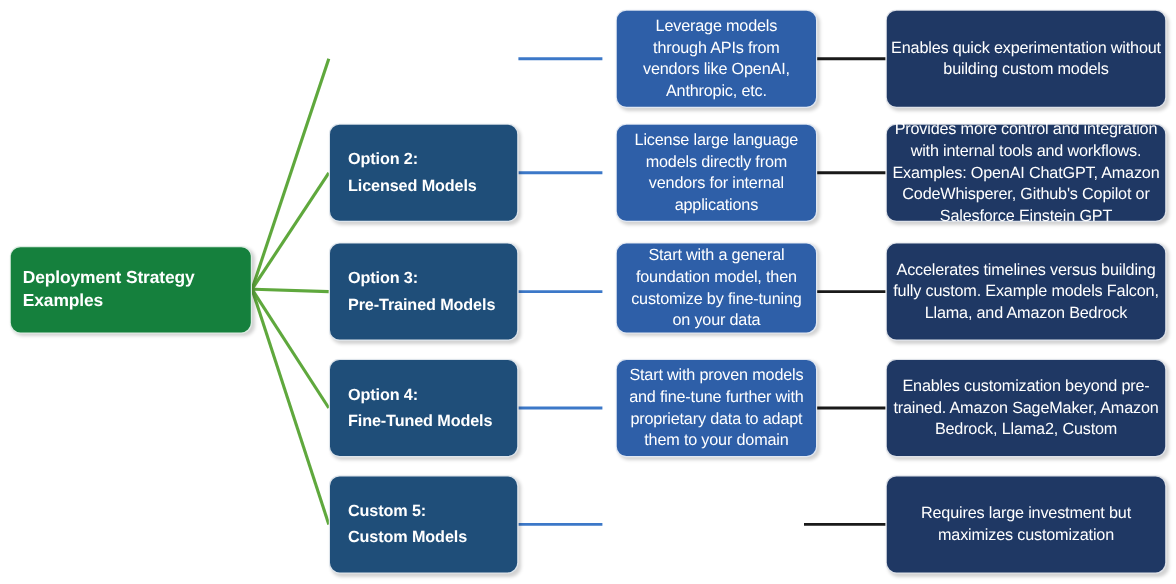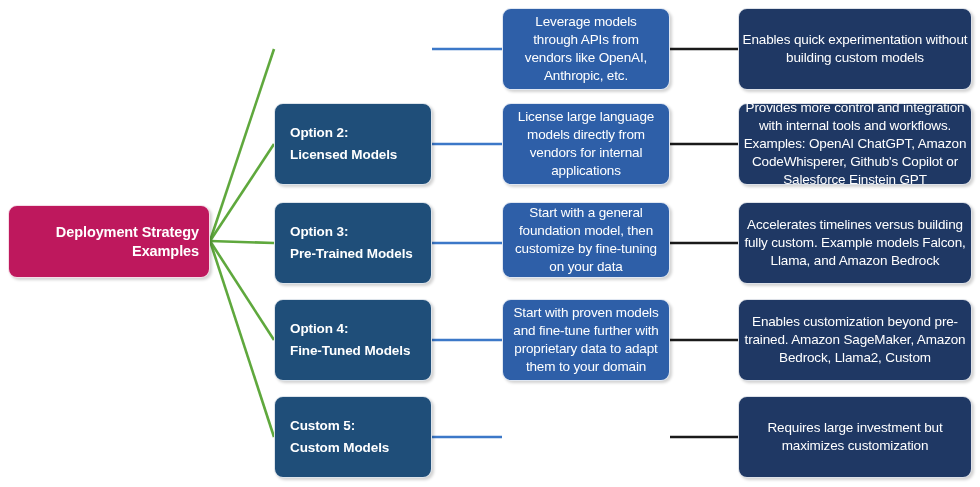--- a/index.html
+++ b/index.html
@@ -31,23 +31,23 @@
     position: absolute;
     box-sizing: border-box;
     border-radius: 9px;
     display: flex;
     align-items: center;
     color: #ffffff;
     box-shadow: 2px 2px 3px rgba(0,0,0,0.18);
     border: 1px solid rgba(255,255,255,0.85);
   }
   .root-node {
-    background: #be185d;
+    background: #15803d;
     justify-content: center;
-    text-align: right;
+    text-align: left;
     padding: 0 10px;
   }
   .root-node .node-text {
     font-size: 14.5px;
     font-weight: bold;
     line-height: 1.25;
     letter-spacing: -0.1px;
   }
   .option-node {
     background: #1F4E79;
@@ -60,20 +60,21 @@
     font-weight: bold;
     line-height: 1.65;
     letter-spacing: -0.1px;
     display: block;
   }
   .desc-node {
     background: #2E5FA8;
     justify-content: flex-start;
     text-align: center;
     padding: 0 10px;
+    margin-left: 11px;
   }
   .desc-node .node-text {
     font-size: 13.5px;
     font-weight: normal;
     line-height: 1.32;
     letter-spacing: -0.15px;
   }
   .benefit-node {
     background: #1F3864;
     justify-content: center;

